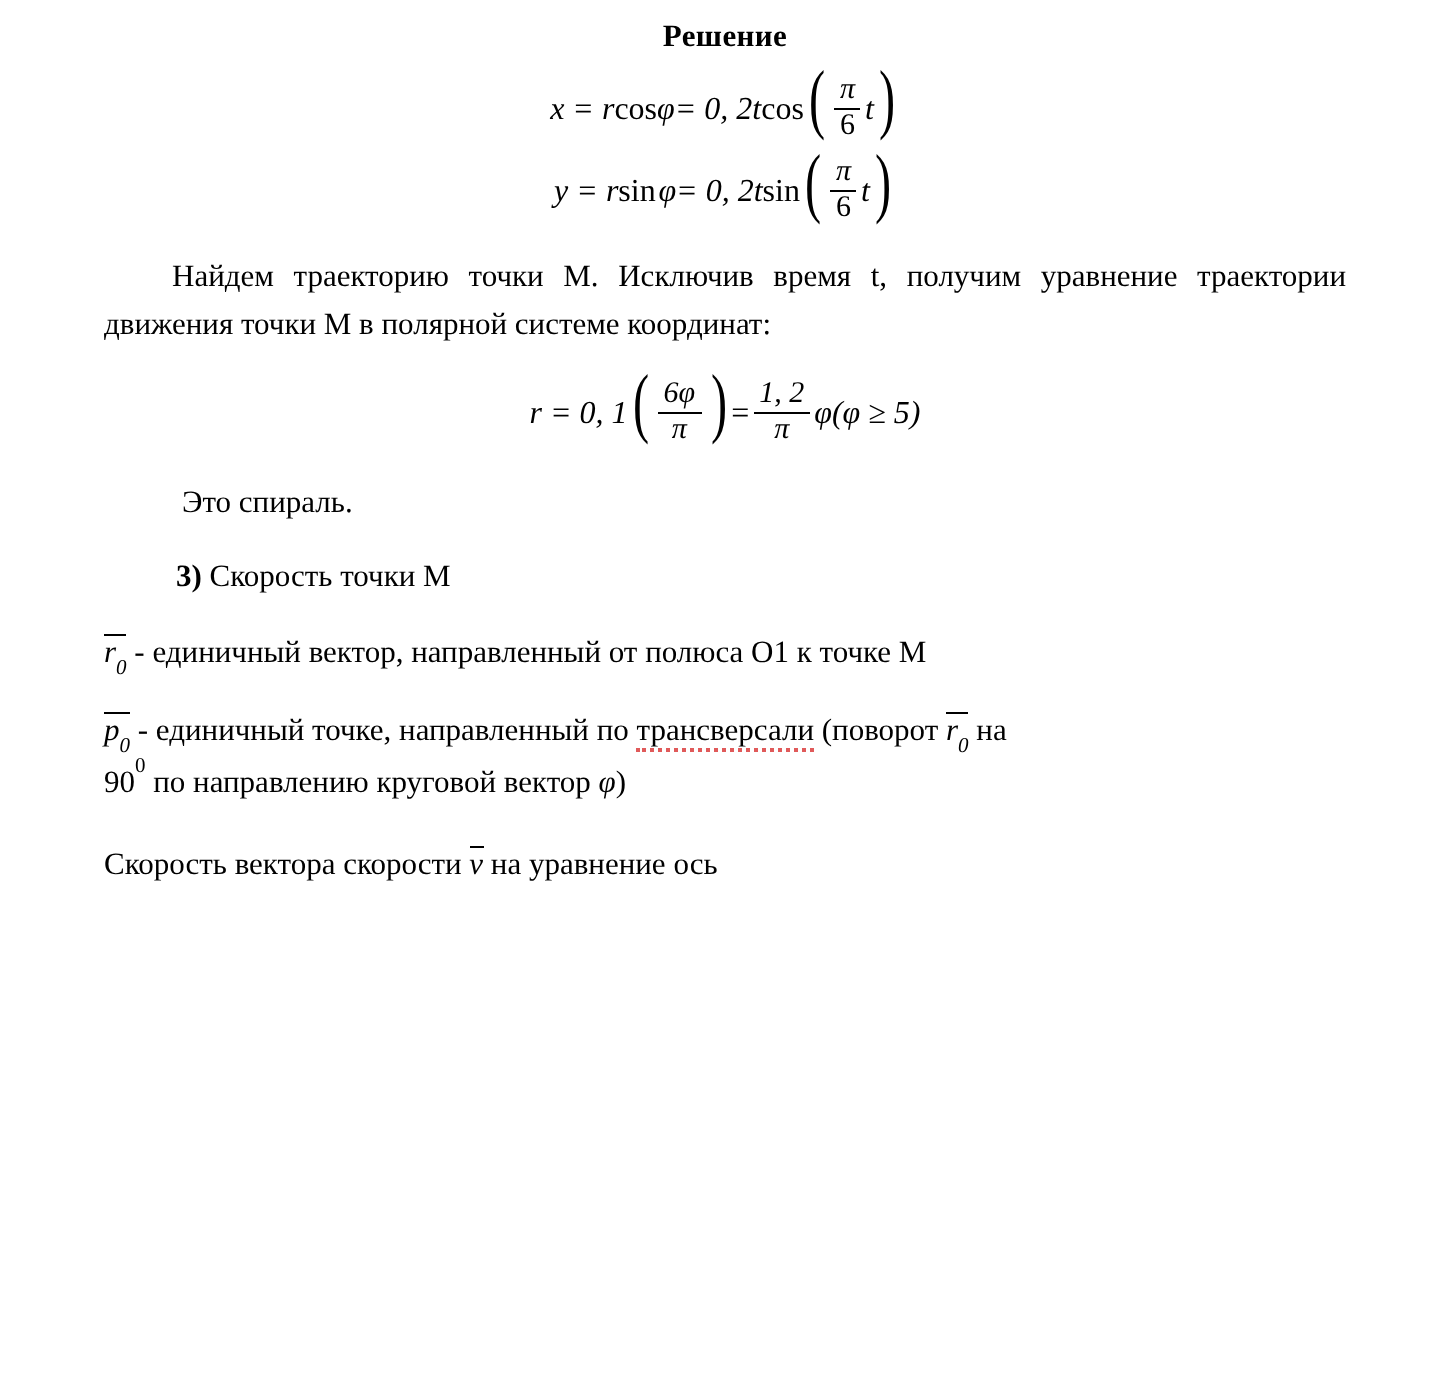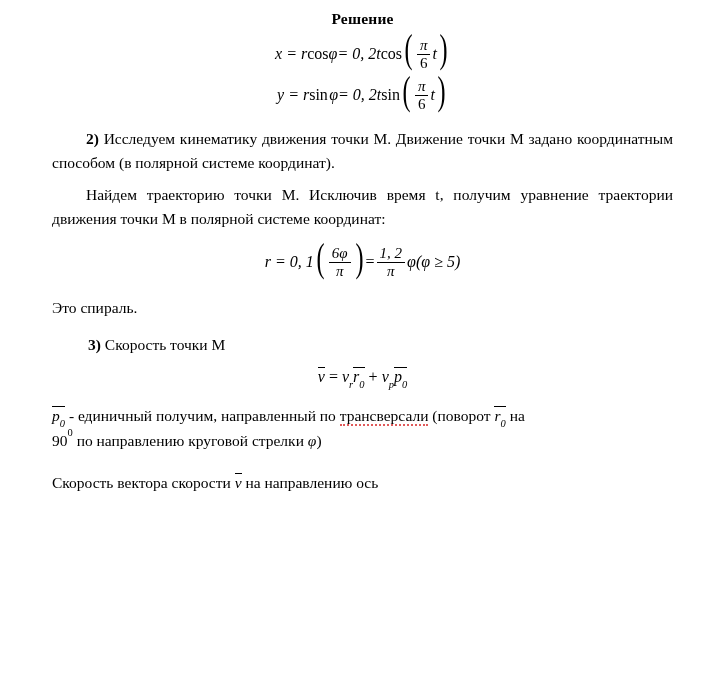--- a/index.html
+++ b/index.html
@@ -130,46 +130,37 @@
 
     <div class="formula-block">
       <div class="formula-line formula">
         <span class="it">x = r</span><span>cos</span><span class="it">φ</span><span class="it">= 0, 2t</span><span>cos</span><span class="paren-group"><span class="bigparen">(</span><span class="frac"><span class="num it">π</span><span class="den">6</span></span><span class="it">t</span><span class="bigparen">)</span></span>
       </div>
       <div class="formula-line formula">
         <span class="it">y = r</span><span>sin</span> <span class="it">φ</span><span class="it">= 0, 2t</span><span>sin</span><span class="paren-group"><span class="bigparen">(</span><span class="frac"><span class="num it">π</span><span class="den">6</span></span><span class="it">t</span><span class="bigparen">)</span></span>
       </div>
     </div>
 
-    <p class="para"><span class="b">2)</span><span> Исследуем кинематику движения точки М. Движение точки М задано координатным способом (в полярной системе координат).</span></p>
 
 
     <p class="para"><span>Найдем траекторию точки М. Исключив время t, получим уравнение траектории движения точки М в полярной системе координат:</span></p>
 
     <div class="formula-block" style="margin:16px 0 14px 0;">
       <div class="formula-line formula">
         <span class="it">r = 0, 1</span><span class="paren-group"><span class="bigparen">(</span><span class="frac"><span class="num it">6φ</span><span class="den it">π</span></span><span class="bigparen">)</span></span><span>=</span><span class="frac"><span class="num it">1, 2</span><span class="den it">π</span></span><span class="it">φ(φ ≥ 5)</span>
       </div>
     </div>
 
-    <p class="para" style="text-indent:0;"><span>Это спираль.</span></p>
+    <p class="para" style="text-indent:0;margin-left:39px;"><span>Это спираль.</span></p>
 
     <p class="para" style="text-indent:0; margin-top:14px;margin-left:36px;"><span class="b">3)</span><span> Скорость точки М</span></p>
 
-    <div class="formula-block" style="margin:10px 0 10px 0;">
-      <div class="formula-line formula">
-        <span class="overbar it">v</span>
-        <span>=</span>
-        <span class="it">v</span><span class="sub it">r</span><span class="overbar it nowrap"><span>r</span><span class="sub">0</span></span>
-        <span>+</span>
-        <span class="it">v</span><span class="sub it">p</span><span class="overbar it nowrap"><span>p</span><span class="sub">0</span></span>
-      </div>
-    </div>
 
+    <p class="para" style="text-indent:0; margin-top:14px;"><span class="overbar it nowrap"><span>r</span><span class="sub">0</span></span><span> - единичный вектор, направленный от полюса О1 к точке М</span></p>
 
-    <p class="para" style="text-indent:0; margin-top:16px;"><span class="overbar it nowrap"><span>p</span><span class="sub">0</span></span><span> - единичный получим, направленный по </span><span class="spell">трансверсали</span><span> (поворот </span><span class="overbar it nowrap"><span>r</span><span class="sub">0</span></span><span> на</span></p>
+    <p class="para" style="text-indent:0; margin-top:16px;"><span class="overbar it nowrap"><span>p</span><span class="sub">0</span></span><span> - единичный точке, направленный по </span><span class="spell">трансверсали</span><span> (поворот </span><span class="overbar it nowrap"><span>r</span><span class="sub">0</span></span><span> на</span></p>
 
-    <p class="para" style="text-indent:0; margin-top:2px;"><span>90</span><span class="sup">0</span><span> по направлению круговой стрелки </span><span class="it">φ</span><span>)</span></p>
+    <p class="para" style="text-indent:0; margin-top:2px;"><span>90</span><span class="sup">0</span><span> по направлению круговой вектор </span><span class="it">φ</span><span>)</span></p>
 
-    <p class="para" style="text-indent:0; margin-top:18px;"><span>Скорость вектора скорости </span><span class="overbar it">v</span><span> на направлению ось</span></p>
+    <p class="para" style="text-indent:0; margin-top:18px;"><span>Скорость вектора скорости </span><span class="overbar it">v</span><span> на уравнение ось</span></p>
 
   </div>
 </div>
 
 </body></html>

